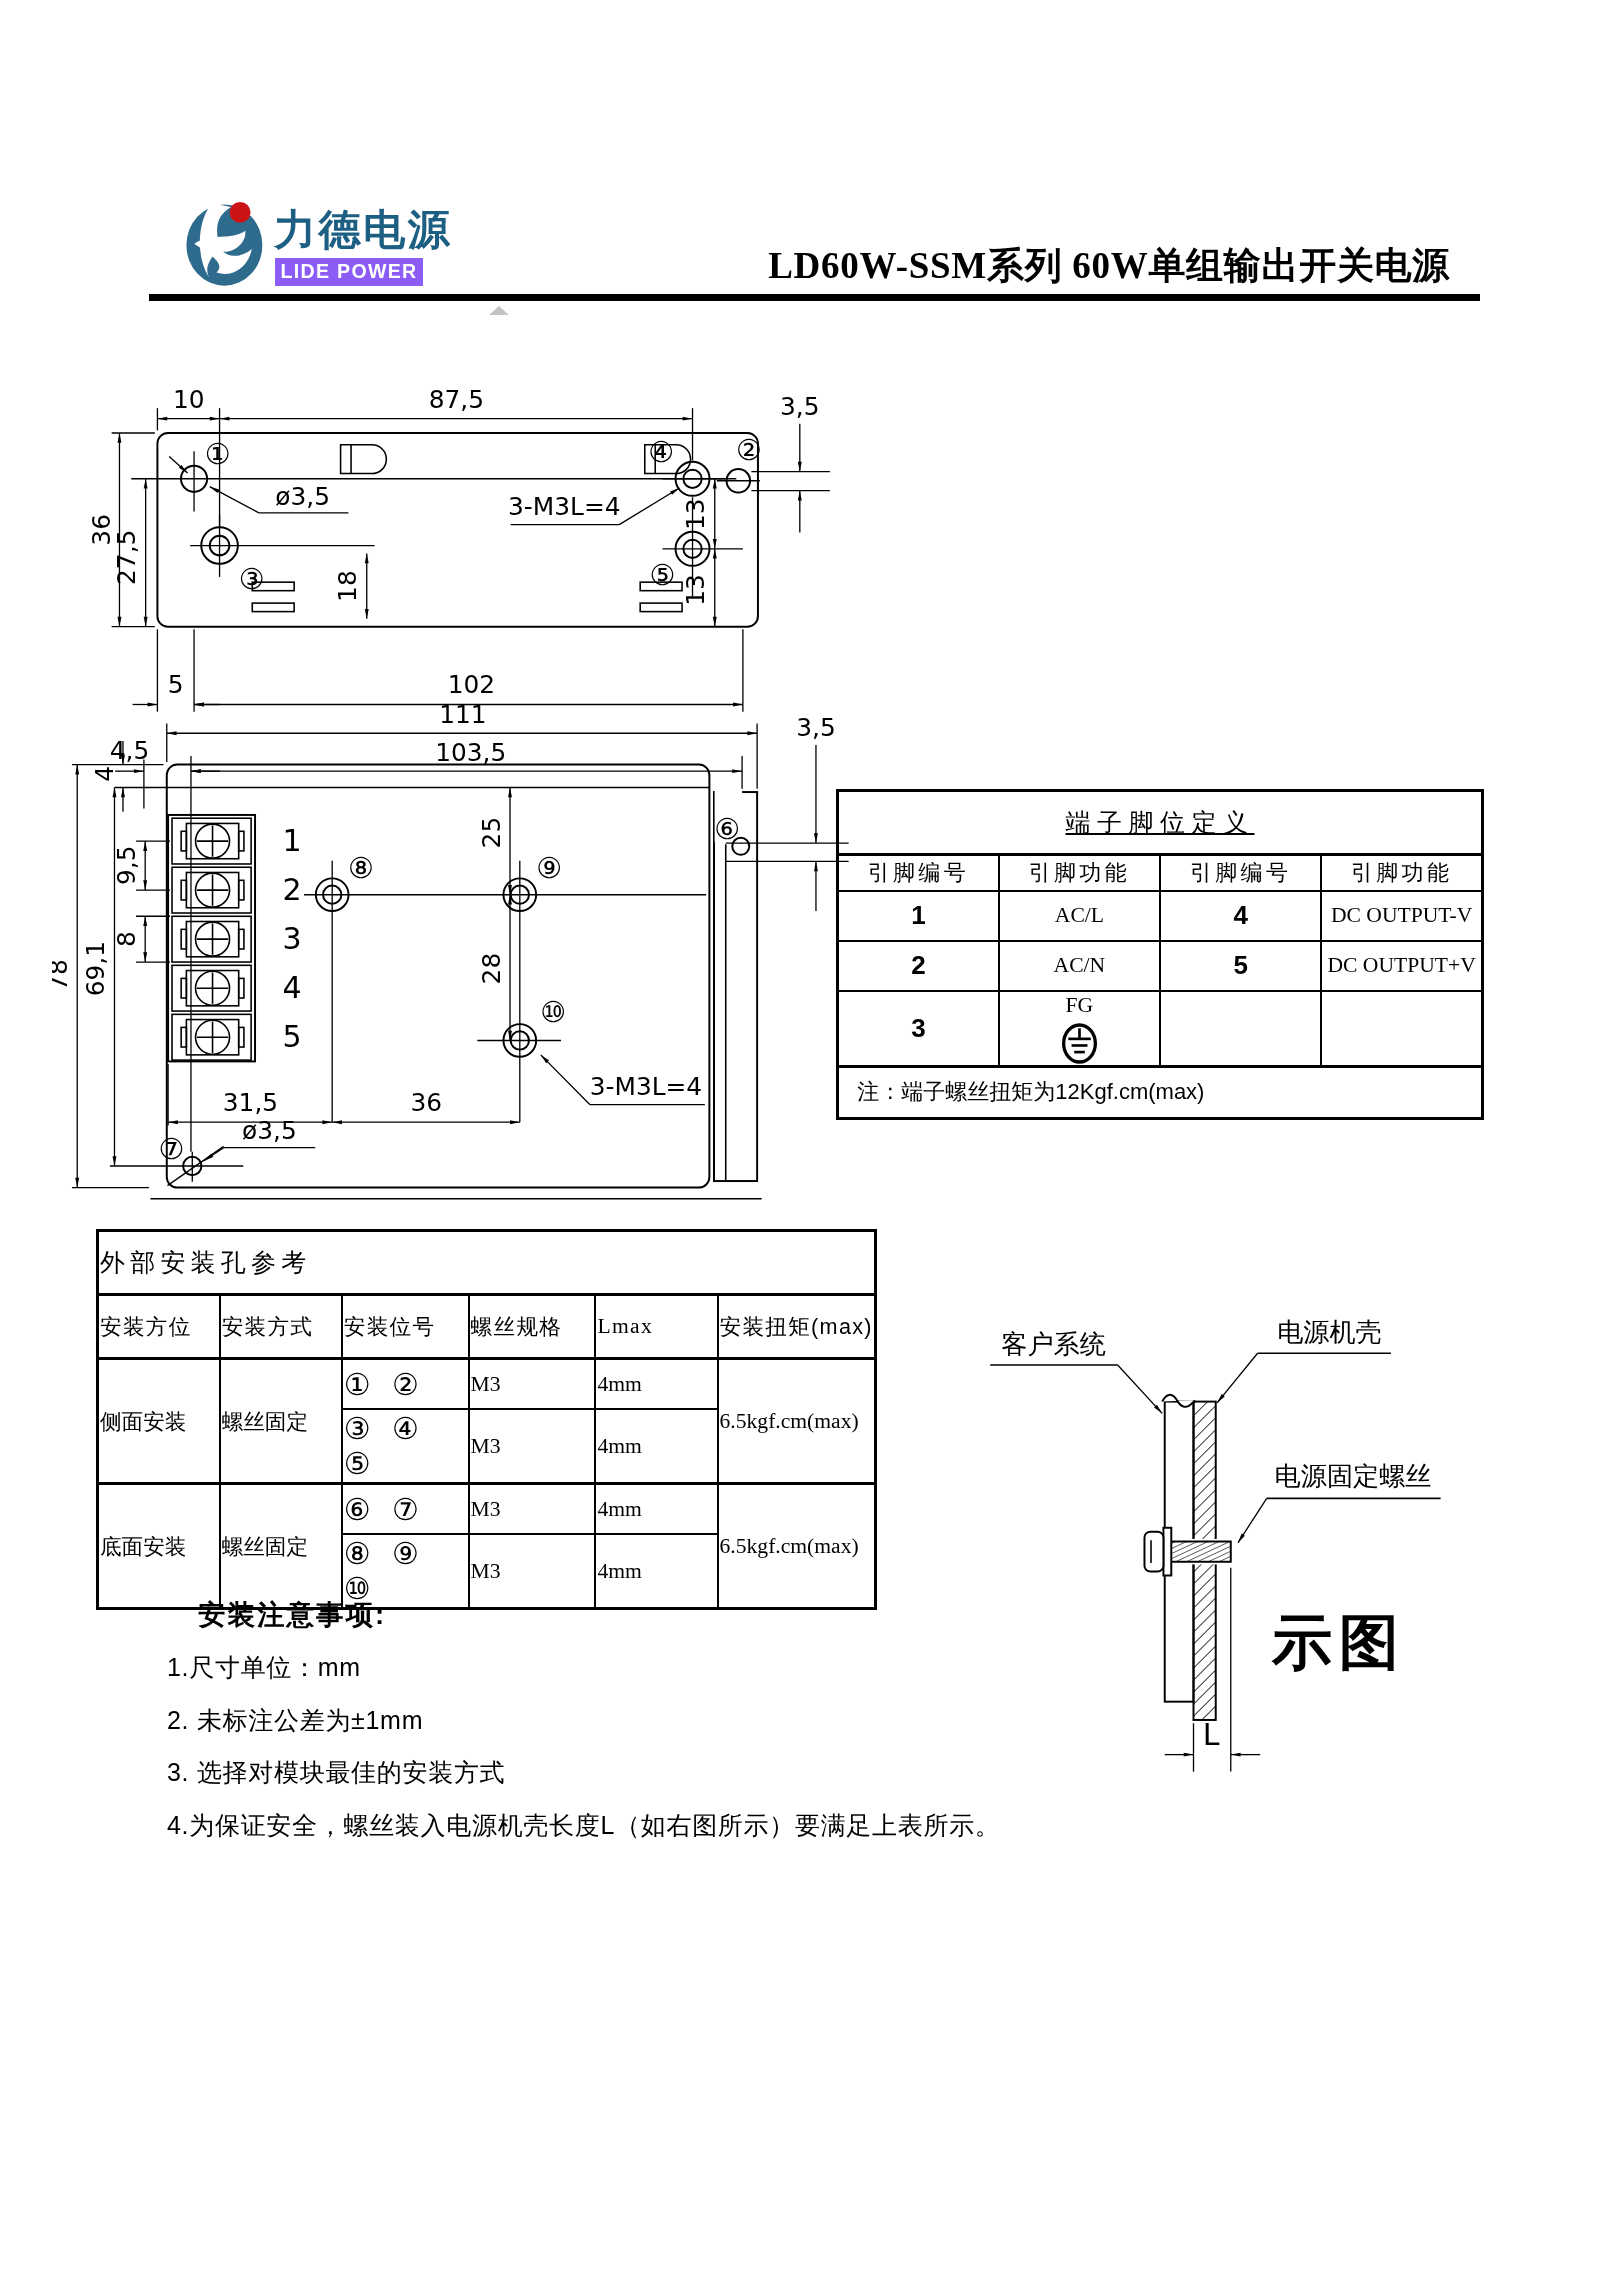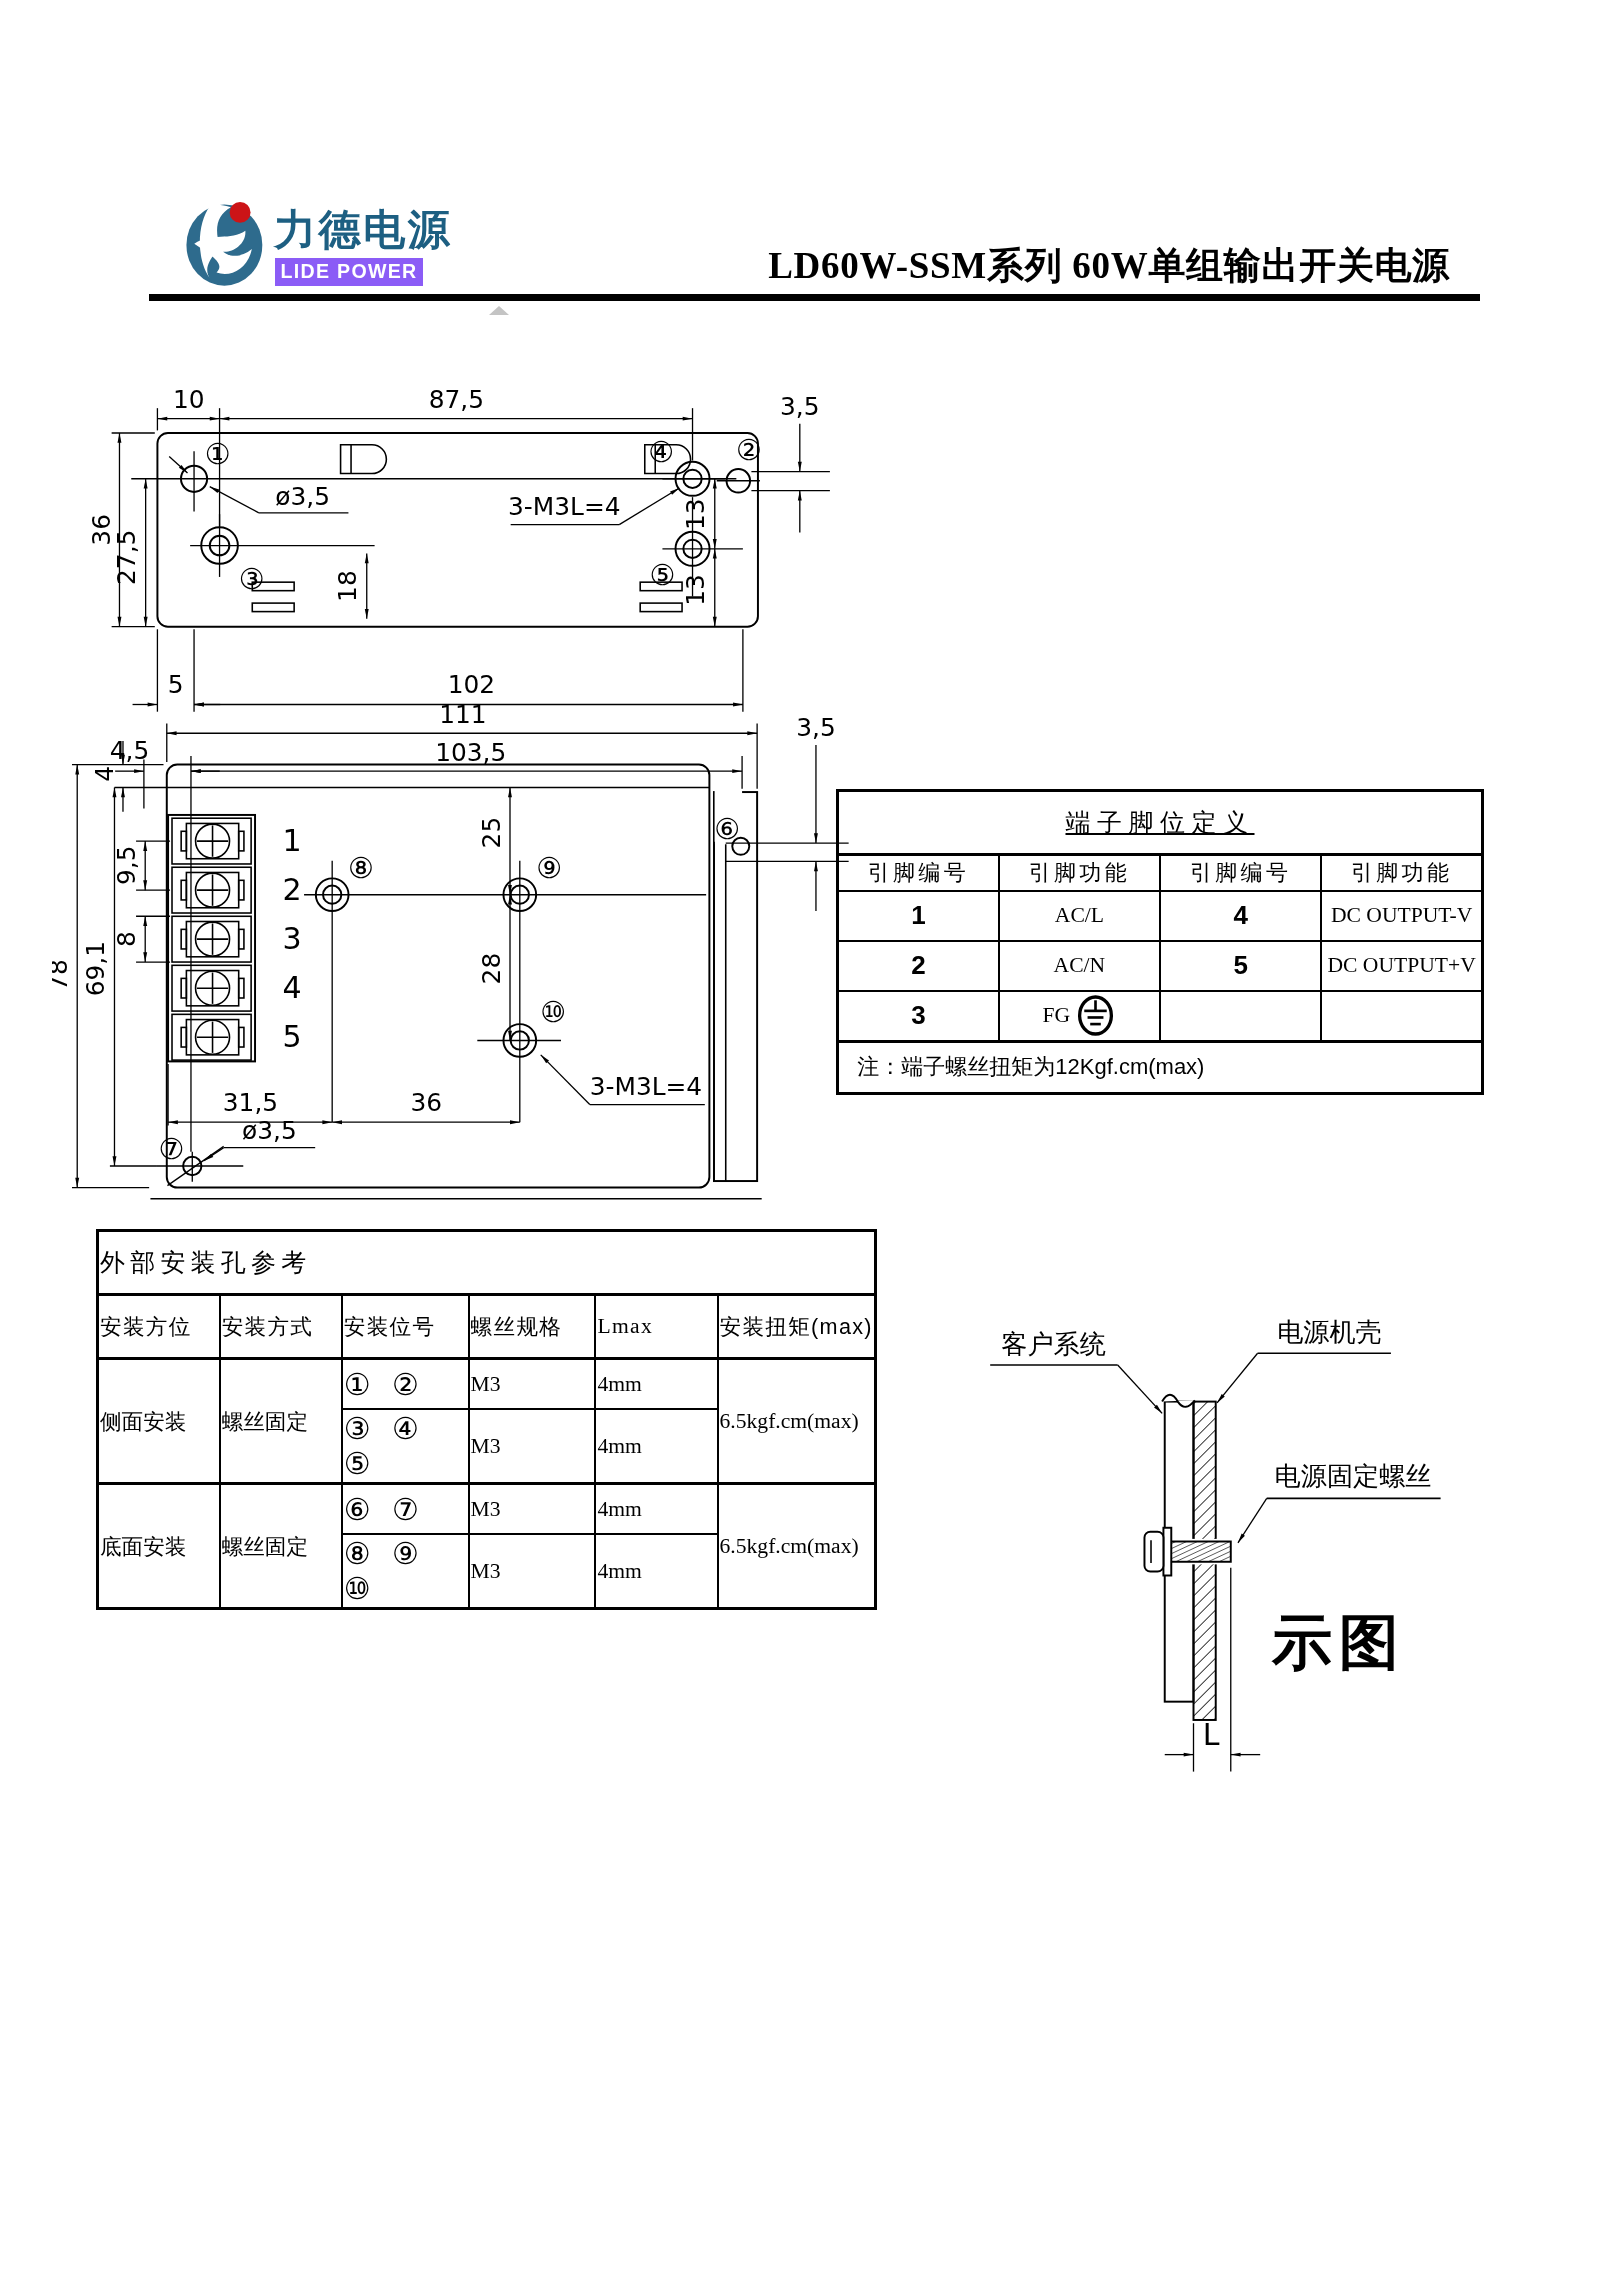--- a/index.html
+++ b/index.html
@@ -33,21 +33,21 @@
   table{border-collapse:collapse;table-layout:fixed;}
   #pin-table{position:absolute;left:836px;top:789px;width:648px;border:3.3px solid #000;}
   #pin-table td{border:2px solid #000;text-align:center;vertical-align:middle;}
   #pin-table .ttl{height:59px;font-size:25px;letter-spacing:6.5px;border-bottom:3.3px solid #000;text-decoration:underline;}
   #pin-table .hd{height:36px;font-size:22px;letter-spacing:3.3px;}
   #pin-table .dr td{height:46px;}
   #pin-table .num{font-size:26px;font-weight:600;}
   #pin-table .fn{font-size:21.6px;font-family:"Liberation Serif",serif;}
   #pin-table .noterow td{height:47px;text-align:left;font-size:22px;padding-left:18.3px;
                          border-top:3.3px solid #000;}
-  .fgwrap{display:inline-flex;align-items:center;gap:5.2px;justify-content:center;}
+  .fgwrap{display:inline-flex;align-items:center;gap:5.2px;justify-content:center;flex-direction:column;}
   #mount-table{position:absolute;left:96px;top:1229px;width:781px;border:3.3px solid #000;}
   #mount-table td{border:2px solid #000;text-align:left;vertical-align:middle;font-size:21.6px;}
   #mount-table .ttl{height:59px;font-size:25px;letter-spacing:5.2px;border-bottom:3.3px solid #000;}
   #mount-table .hd td{height:59px;font-size:21.6px;letter-spacing:1.3px;border-bottom:3.3px solid #000;}
   #mount-table .r td{height:46px;}
   #mount-table .grp{border-bottom:3.3px solid #000;}
   #mount-table .holes{font-size:30px;letter-spacing:6.5px;}
   #mount-table .lat{font-family:"Liberation Serif",serif;}
   
   #notes{position:absolute;left:167px;top:1597px;width:1112px;}
@@ -453,15 +453,22 @@
     <line x1="486" y1="360" x2="442" y2="428" class="d" marker-end="url(#ae3)"></line>
     <text class="cap" x="596" y="612" text-anchor="middle">示图</text>
 
     <line x1="374" y1="704" x2="374" y2="778" class="d"></line>
     <line x1="431" y1="466" x2="431" y2="778" class="d"></line>
     <line x1="330" y1="752" x2="374" y2="752" class="d" marker-end="url(#ae3)"></line>
     <line x1="476" y1="752" x2="431" y2="752" class="d" marker-end="url(#ae3)"></line>
     <text class="tn" x="401" y="738" text-anchor="middle">L</text>
   </svg>
 
+  <div id="notes">
+    <p class="nt">安装注意事项:</p>
+    <p class="ni">1.尺寸单位：mm</p>
+    <p class="ni">2. 未标注公差为±1mm</p>
+    <p class="ni">3. 选择对模块最佳的安装方式</p>
+    <p class="ni">4.为保证安全，螺丝装入电源机壳长度L（如右图所示）要满足上表所示。</p>
+  </div>
 
 </div>
 
 
 </body></html>

